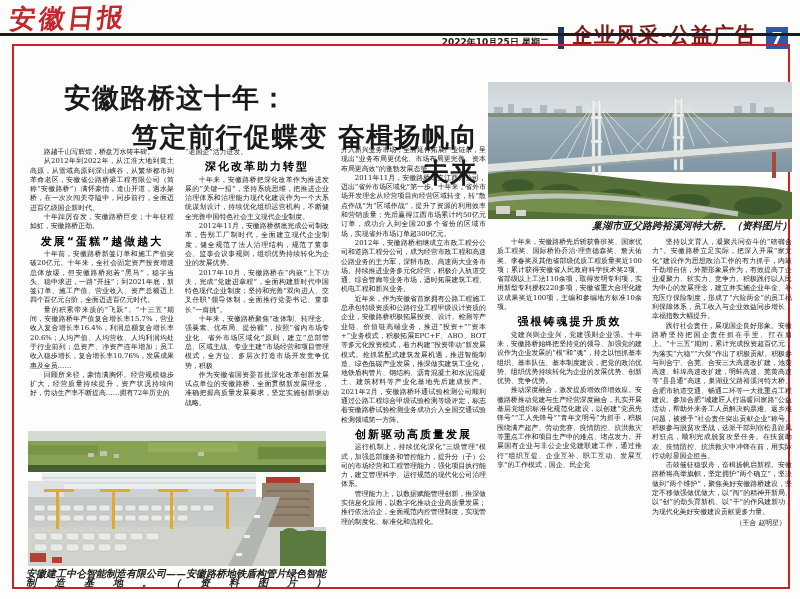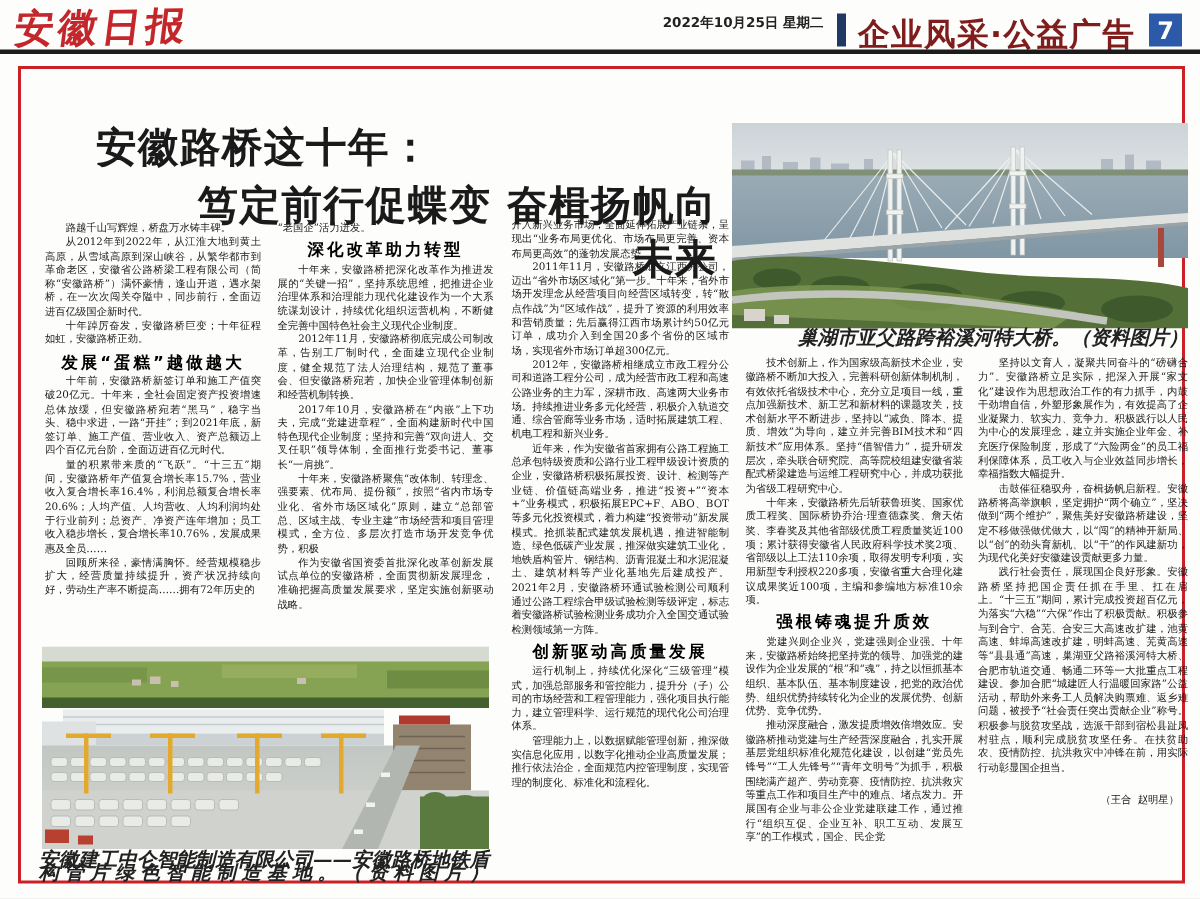--- a/index.html
+++ b/index.html
@@ -4,52 +4,52 @@
 <style>
   html,body{margin:0;padding:0;background:#e8e8e8;}
   .page{position:relative;width:800px;height:599px;background:#fdfdfc;overflow:hidden;
         font-family:"DejaVu Serif", serif;color:#1a1a1a;}
 
   
   .masthead{position:absolute;top:0;left:0;width:100%;height:33px;}
   .logo{position:absolute;left:10px;top:1px;font-family:"DejaVu Serif",serif;
         font-weight:bold;color:#c3272b;font-size:26px;letter-spacing:3px;
         transform:skewX(-8deg) rotate(-1deg);}
-  .head-right{position:absolute;right:12px;top:9px;display:flex;align-items:flex-start;}
+  .head-right{position:absolute;right:12px;top:21px;display:flex;align-items:flex-end;}
   .issue-date{font-size:9px;font-weight:bold;color:#222;font-family:"DejaVu Sans",sans-serif;margin-right:9px;}
   .sec-bar{width:6px;height:22px;background:#1f3864;margin-right:8px;}
   .sec-title{font-size:21px;font-weight:bold;color:#7f1d1d;font-family:"DejaVu Sans",sans-serif;
              letter-spacing:1px;margin-right:9px;}
   .page-badge{width:22px;height:22px;background:#2d5aa8;color:#fff;font-family:"DejaVu Sans",sans-serif;
               font-weight:bold;font-size:16px;display:flex;align-items:center;justify-content:center;}
   .top-rule{position:absolute;top:33px;left:0;width:100%;height:2.5px;background:#1c1c1c;}
 
   
   .red-frame{position:absolute;left:12px;top:44px;width:778px;height:545px;
              border:2px solid #cc2027;box-sizing:border-box;}
 
   
   .headline{position:absolute;left:38px;top:80px;width:440px;font-family:"DejaVu Sans",sans-serif;}
   .headline .l1{font-size:27px;font-weight:bold;letter-spacing:1px;padding-left:26px;}
   .headline .l2{font-size:27px;font-weight:bold;letter-spacing:1px;padding-left:66px;margin-top:3px;text-align:right;}
 
   
   .photo{position:absolute;display:block;}
   .photo svg{display:block;}
-  .caption{position:absolute;font-size:13px;font-style:italic;font-weight:600;color:#222;line-height:9px;}
+  .caption{position:absolute;font-size:10px;font-style:italic;font-weight:600;color:#222;line-height:9px;}
   .cap-bridge{left:488px;top:221px;width:304px;text-align:right;}
   .cap-factory{left:26px;top:569px;width:300px;text-align:justify;text-align-last:justify;}
 
   
   .col{position:absolute;font-size:6.9px;line-height:9.3px;text-align:justify;overflow:hidden;}
   .col p{margin:0;text-indent:2em;}
   .col p.cont{text-indent:0;}
   .sec-head{margin:5px 0 4px;font-size:11px;font-weight:bold;text-align:center;
             font-family:"DejaVu Sans",sans-serif;letter-spacing:2px;color:#000;}
-  .byline{text-align:right;padding-right:6px;margin-top:13px;font-size:6.9px;font-family:Liberation Mono, monospace;}
+  .byline{text-align:right;padding-right:6px;margin-top:2px;font-size:6.9px;}
   .c1{left:30px;top:148px;width:144px;height:281px;}
   .c2{left:185px;top:148px;width:144px;height:281px;}
   .c3{left:341px;top:146px;width:145px;height:442px;}
   .c4{left:497px;top:238px;width:145px;height:348px;}
   .c5{left:652px;top:238px;width:140px;height:348px;}
 </style>
 </head>
 <body>
 
 <div class="page">
@@ -276,44 +276,43 @@
     <h3 class="sec-head">发展“蛋糕”越做越大</h3>
     <p>十年前，安徽路桥新签订单和施工产值突破20亿元。十年来，全社会固定资产投资增速总体放缓，但安徽路桥宛若“黑马”，稳字当头、稳中求进，一路“开挂”；到2021年底，新签订单、施工产值、营业收入、资产总额迈上四个百亿元台阶，全面迈进百亿元时代。</p>
     <p>量的积累带来质的“飞跃”。“十三五”期间，安徽路桥年产值复合增长率15.7%，营业收入复合增长率16.4%，利润总额复合增长率20.6%；人均产值、人均营收、人均利润均处于行业前列；总资产、净资产连年增加；员工收入稳步增长，复合增长率10.76%，发展成果惠及全员……</p>
     <p>回顾所来径，豪情满胸怀。经营规模稳步扩大，经营质量持续提升，资产状况持续向好，劳动生产率不断提高……拥有72年历史的</p>
   </div>
 
   <div class="col c2">
     <p class="cont">“老国企”活力迸发。</p>
     <h3 class="sec-head">深化改革助力转型</h3>
     <p>十年来，安徽路桥把深化改革作为推进发展的“关键一招”，坚持系统思维，把推进企业治理体系和治理能力现代化建设作为一个大系统谋划设计，持续优化组织运营机构，不断健全完善中国特色社会主义现代企业制度。</p>
-    <p>2012年11月，安徽路桥彻底完成公司制改革，告别工厂制时代，全面建立现代企业制度，健全规范了法人治理结构，规范了董事会、但安徽路桥宛若，加快企业管理体制创新和经营机制转换。</p>
+    <p>2012年11月，安徽路桥彻底完成公司制改革，告别工厂制时代，全面建立现代企业制度，健全规范了法人治理结构，规范了董事会、监事会议事规则，组织优势持续转化为企业的发展优势。</p>
     <p>2017年10月，安徽路桥在“内嵌”上下功夫，完成“党建进章程”，全面构建新时代中国特色现代企业制度；坚持和完善“双向进人、交叉任职”领导体制，全面推行党委书记、董事长“一肩挑”。</p>
     <p>十年来，安徽路桥聚焦“改体制、转理念、强要素、优布局、提份额”，按照“省内市场专业化、省外市场区域化”原则，建立“总部管总、区域主战、专业主建”市场经营和项目管理模式，全方位、多层次打造市场开发竞争优势，积极</p>
     <p>作为安徽省国资委首批深化改革创新发展试点单位的安徽路桥，全面贯彻新发展理念，准确把握高质量发展要求，坚定实施创新驱动战略。</p>
   </div>
 
   <div class="col c3">
     <p class="cont">介入新兴业务市场，全面延伸拓展产业链条，呈现出“业务布局更优化、市场布局更完善、资本布局更高效”的蓬勃发展态势。</p>
     <p>2011年11月，安徽路桥成立江西分公司，迈出“省外市场区域化”第一步。十年来，省外市场开发理念从经营项目向经营区域转变，转“散点作战”为“区域作战”，提升了资源的利用效率和营销质量；先后赢得江西市场累计约50亿元订单，成功介入到全国20多个省份的区域市场，实现省外市场订单超300亿元。</p>
     <p>2012年，安徽路桥相继成立市政工程分公司和道路工程分公司，成为经营市政工程和高速公路业务的主力军，深耕市政、高速两大业务市场。持续推进业务多元化经营，积极介入轨道交通、综合管廊等业务市场，适时拓展建筑工程、机电工程和新兴业务。</p>
     <p>近年来，作为安徽省首家拥有公路工程施工总承包特级资质和公路行业工程甲级设计资质的企业，安徽路桥积极拓展投资、设计、检测等产业链、价值链高端业务，推进“投资+”“资本+”业务模式，积极拓展EPC+F、ABO、BOT等多元化投资模式，着力构建“投资带动”新发展模式。抢抓装配式建筑发展机遇，推进智能制造、绿色低碳产业发展，推深做实建筑工业化，地铁盾构管片、钢结构、沥青混凝土和水泥混凝土、建筑材料等产业化基地先后建成投产。2021年2月，安徽路桥环通试验检测公司顺利通过公路工程综合甲级试验检测等级评定，标志着安徽路桥试验检测业务成功介入全国交通试验检测领域第一方阵。</p>
     <h3 class="sec-head">创新驱动高质量发展</h3>
     <p>运行机制上，持续优化深化“三级管理”模式，加强总部服务和管控能力，提升分（子）公司的市场经营和工程管理能力，强化项目执行能力，建立管理科学、运行规范的现代化公司治理体系。</p>
     <p>管理能力上，以数据赋能管理创新，推深做实信息化应用，以数字化推动企业高质量发展；推行依法治企，全面规范内控管理制度，实现管理的制度化、标准化和流程化。</p>
   </div>
 
   <div class="col c4">
-    <p>技术创新上，作为国家级高新技术企业，安徽路桥不断加大投入，完善科研创新体制机制，有效依托省级技术中心，充分立足项目一线，重点加强新技术、新工艺和新材料的课题攻关，技术创新水平不断进步，坚持以“减负、降本、提质、增效”为导向，建立并完善BIM技术和“四新技术”应用体系。坚持“借智借力”，提升研发层次，牵头联合研究院、高等院校组建安徽省装配式桥梁建造与运维工程研究中心，并成功获批为省级工程研究中心。</p>
     <p>十年来，安徽路桥先后斩获鲁班奖、国家优质工程奖、国际桥协乔治·理查德森奖、詹天佑奖、李春奖及其他省部级优质工程质量奖近100项；累计获得安徽省人民政府科学技术奖2项、省部级以上工法110余项，取得发明专利项，实用新型专利授权220多项，安徽省重大合理化建议成果奖近100项，主编和参编地方标准10余项。</p>
     <h3 class="sec-head">强根铸魂提升质效</h3>
     <p>党建兴则企业兴，党建强则企业强。十年来，安徽路桥始终把坚持党的领导、加强党的建设作为企业发展的“根”和“魂”，持之以恒抓基本组织、基本队伍、基本制度建设，把党的政治优势、组织优势持续转化为企业的发展优势、创新优势、竞争优势。</p>
     <p>推动深度融合，激发提质增效倍增效应。安徽路桥推动党建与生产经营深度融合，扎实开展基层党组织标准化规范化建设，以创建“党员先锋号”“工人先锋号”“青年文明号”为抓手，积极围绕满产超产、劳动竞赛、疫情防控、抗洪救灾等重点工作和项目生产中的难点、堵点发力。开展国有企业与非公企业党建联建工作，通过推行“组织互促、企业互补、职工互动、发展互享”的工作模式，国企、民企党</p>
   </div>
 
   <div class="col c5">
     <p>坚持以文育人，凝聚共同奋斗的“磅礴合力”。安徽路桥立足实际，把深入开展“家文化”建设作为思想政治工作的有力抓手，内鼓干劲增自信，外塑形象展作为，有效提高了企业凝聚力、软实力、竞争力。积极践行以人民为中心的发展理念，建立并实施企业年金、补充医疗保险制度，形成了“六险两金”的员工福利保障体系，员工收入与企业效益同步增长，幸福指数大幅提升。</p>
+    <p>践行社会责任，展现国企良好形象。安徽路桥坚持把国企责任抓在手里、扛在肩上。“十三五”期间，累计完成投资超百亿元，为落实“六稳”“六保”作出了积极贡献。积极参与到合宁、合芜、合安三大高速改扩建，池黄高速、蚌埠高速改扩建，明蚌高速、芜黄高速等“县县通”高速，巢湖亚父路裕溪河特大桥、合肥市轨道交通、畅通二环等一大批重点工程建设。参加合肥“城建匠人行温暖回家路”公益活动，帮助外来务工人员解决购票难、返乡难问题，被授予“社会责任突出贡献企业”称号。积极参与脱贫攻坚战，选派干部到宿松县趾凤村驻点，顺利完成脱贫攻坚任务。在扶贫助农、疫情防控、抗洪救灾中冲锋在前，用实际行动彰显国企担当。</p>
     <p>击鼓催征稳驭舟，奋楫扬帆启新程。安徽路桥将高举旗帜，坚定拥护“两个确立”，坚决做到“两个维护”，聚焦美好安徽路桥建设，坚定不移做强做优做大，以“闯”的精神开新局、以“创”的劲头育新机、以“干”的作风建新功，为现代化美好安徽建设贡献更多力量。</p>
-    <p>践行社会责任，展现国企良好形象。安徽路桥坚持把国企责任抓在手里、扛在肩上。“十三五”期间，累计完成投资超百亿元，为落实“六稳”“六保”作出了积极贡献。积极参与到合宁、合芜、合安三大高速改扩建，池黄高速、蚌埠高速改扩建，明蚌高速、芜黄高速等“县县通”高速，巢湖亚父路裕溪河特大桥、合肥市轨道交通、畅通二环等一大批重点工程建设。参加合肥“城建匠人行温暖回家路”公益活动，帮助外来务工人员解决购票难、返乡难问题，被授予“社会责任突出贡献企业”称号。积极参与脱贫攻坚战，选派干部到宿松县趾凤村驻点，顺利完成脱贫攻坚任务。在扶贫助农、疫情防控、抗洪救灾中冲锋在前，用实际行动彰显国企担当。</p>
     <div class="byline">（王合 赵明星）</div>
   </div>
 
 </div>
 
 </body></html>

